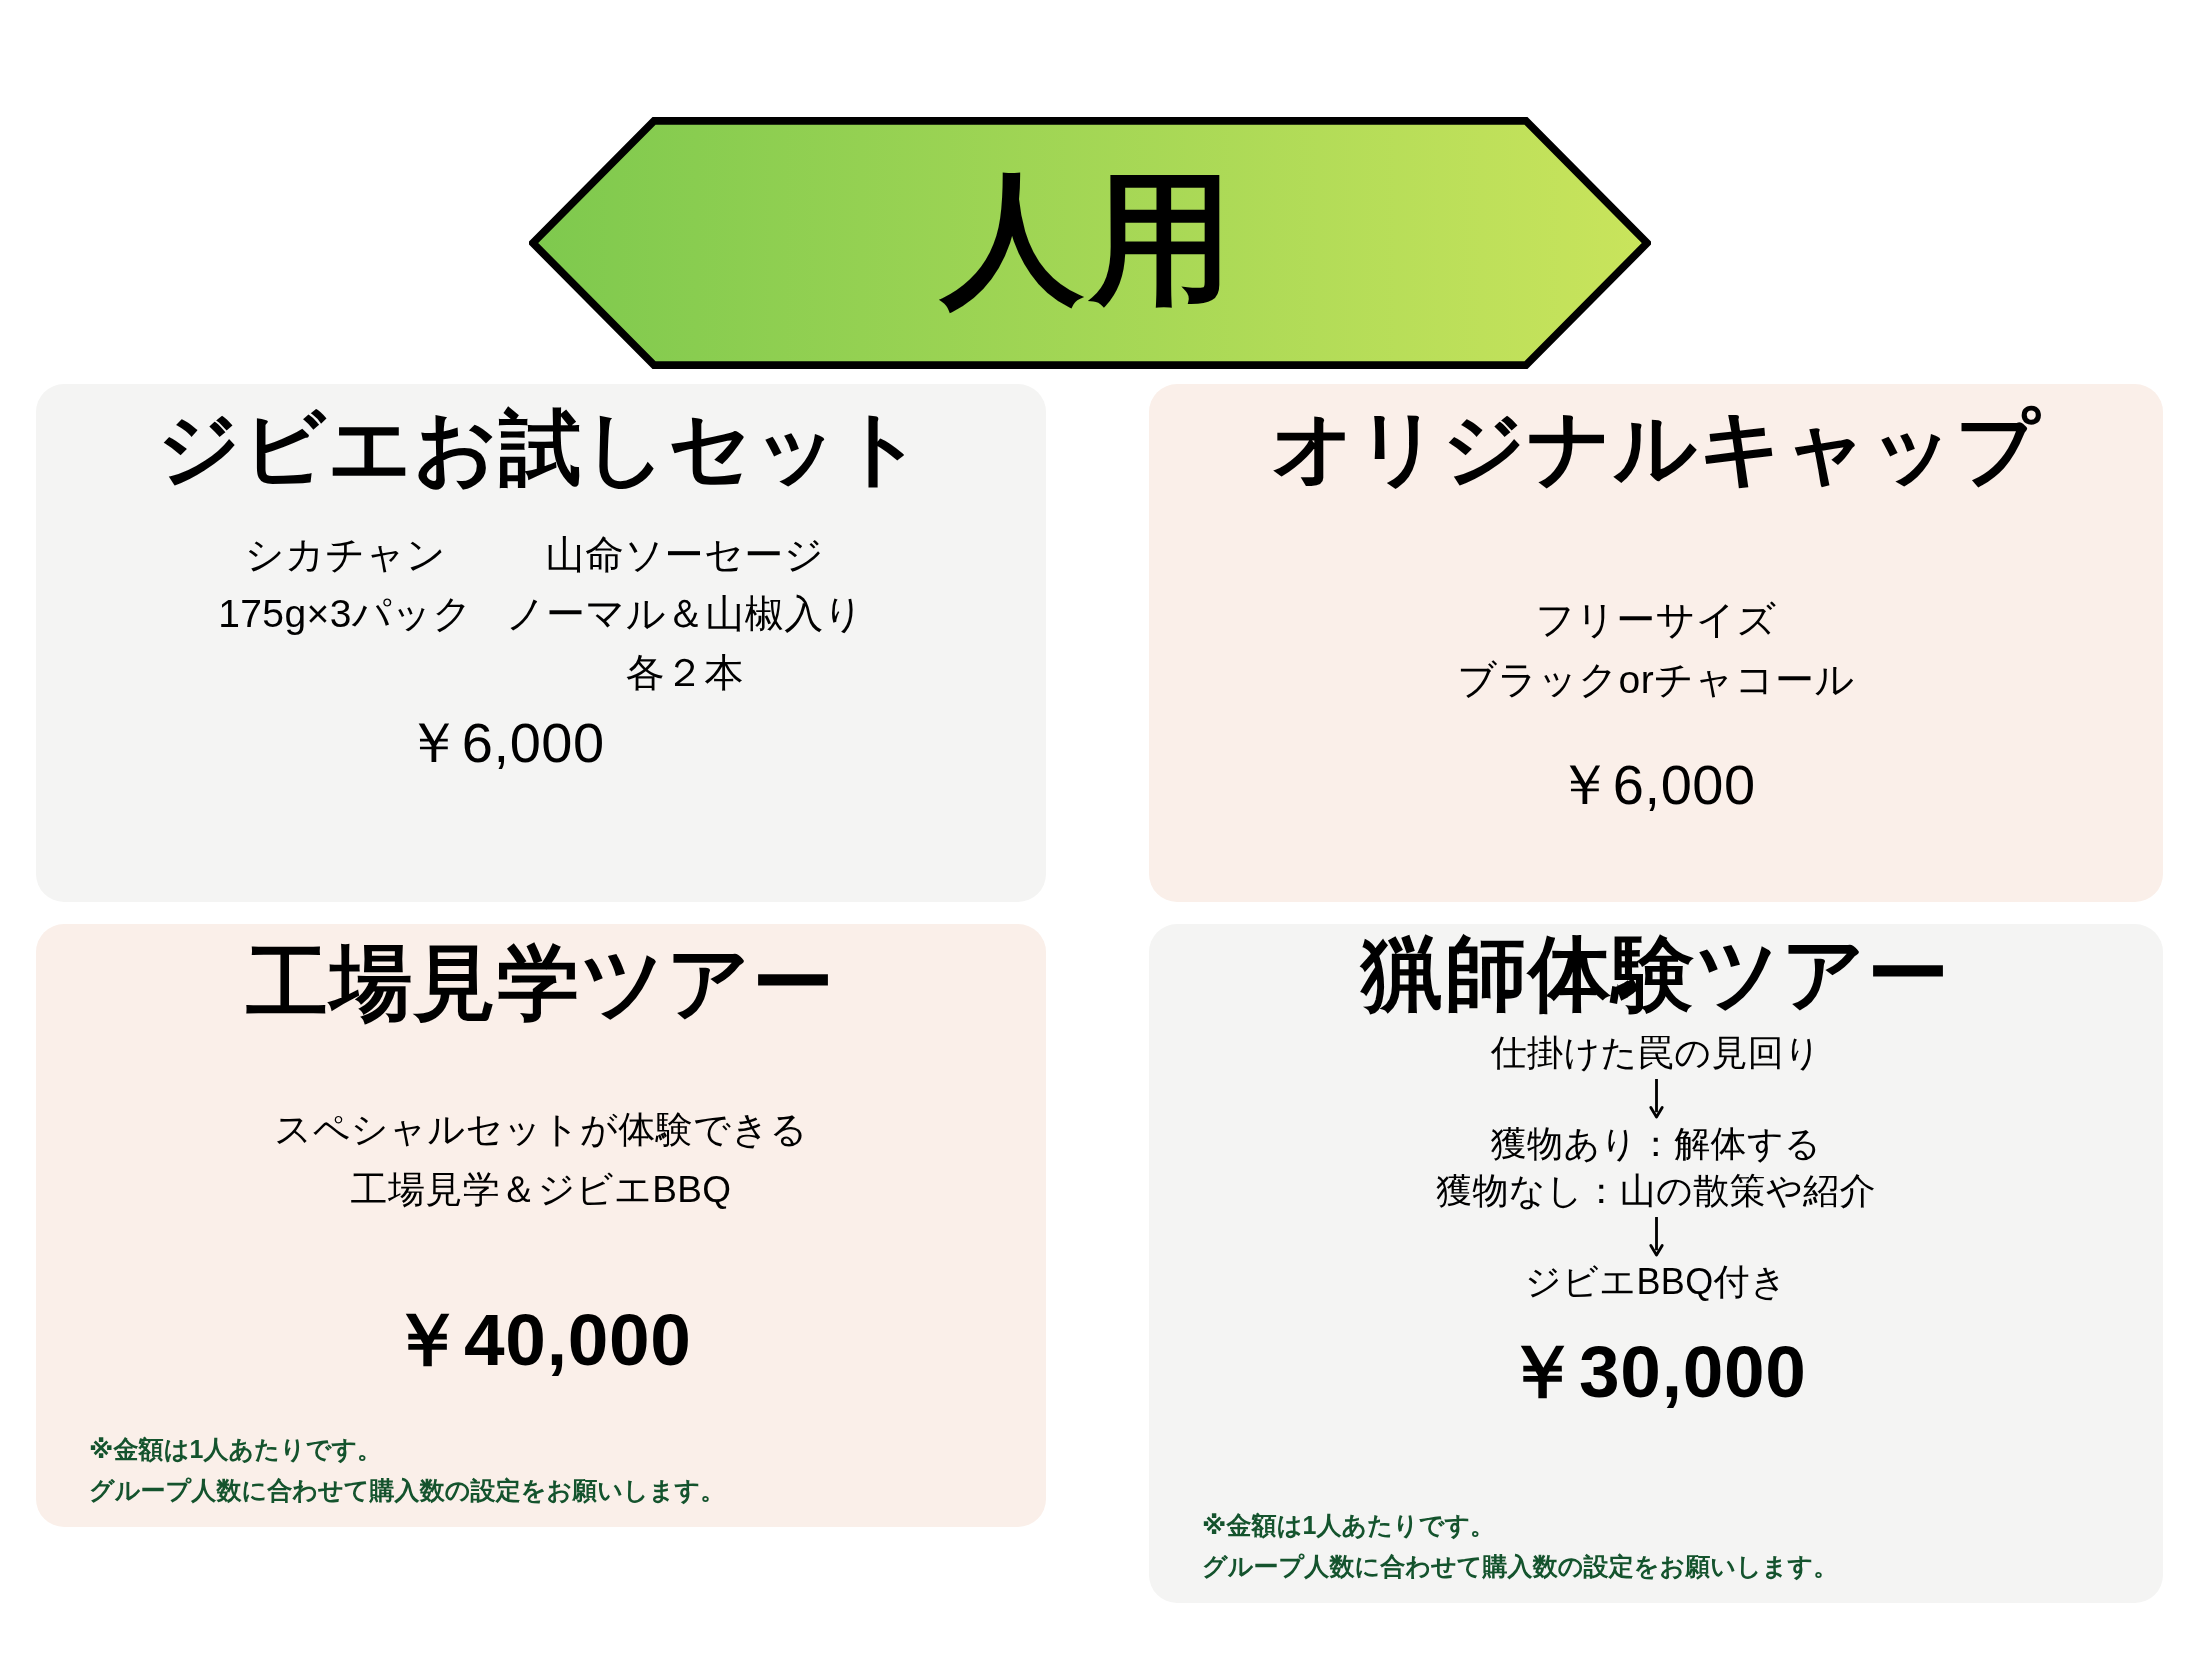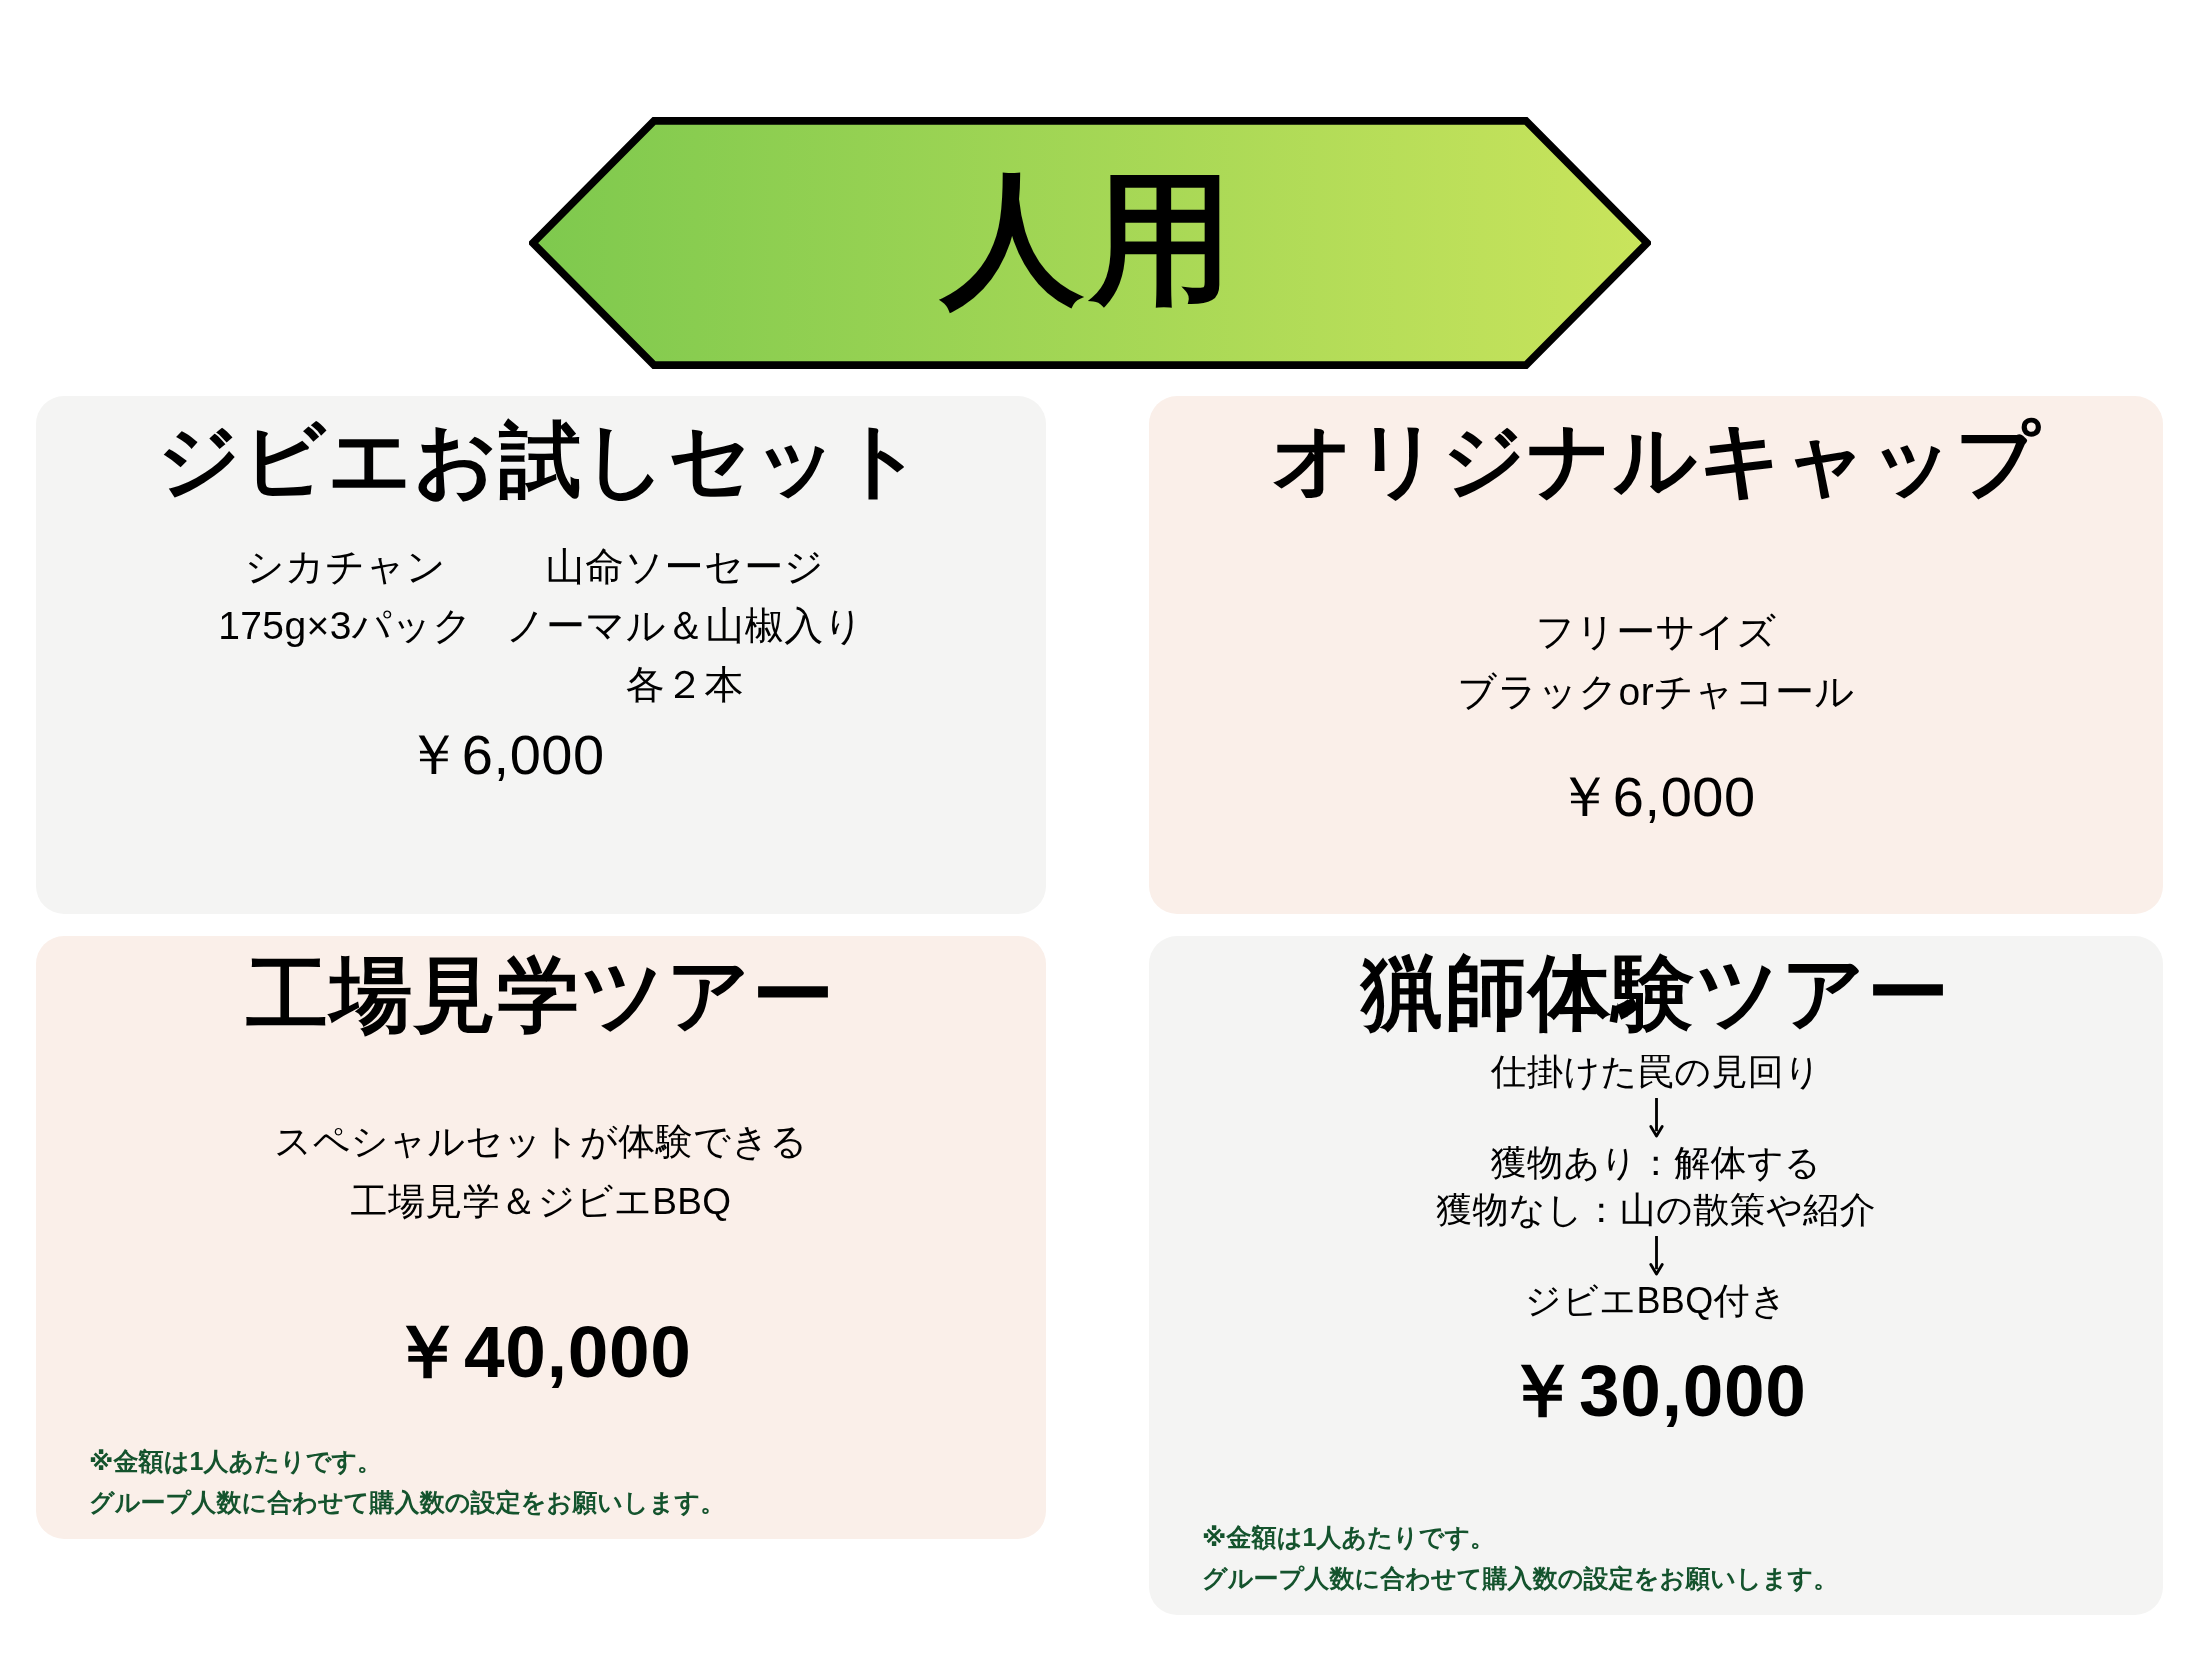--- a/index.html
+++ b/index.html
@@ -43,21 +43,21 @@
     line-height: 1;
     color: #000000;
     padding-bottom: 8.6px;
     box-sizing: border-box;
   }
 
   
   .grid {
     position: absolute;
     left: 36px;
-    top: 396px;
+    top: 384px;
     width: 2126px;
     height: 1219px;
   }
   .card {
     position: absolute;
     border-radius: 28px;
     box-sizing: border-box;
     overflow: hidden;
   }
   .card-gray { background: #f4f4f3; }
@@ -72,21 +72,21 @@
     text-align: center;
     font-size: 82px;
     font-weight: 700;
     line-height: 1.12;
     letter-spacing: 0.02em;
     white-space: nowrap;
   }
   .card-1 .card-title { margin-top: 18px; }
   .card-2 .card-title { margin-top: 18px; }
   .card-3 .card-title { margin-top: 13.4px; }
-  .card-4 .card-title { margin-top: 11px; }
+  .card-4 .card-title { margin-top: 4px; }
 
   
   .detail-cols {
     display: flex;
     justify-content: center;
     align-items: flex-start;
     gap: 33px;
     margin-top: 31px;
     padding: 0 19px;
   }

